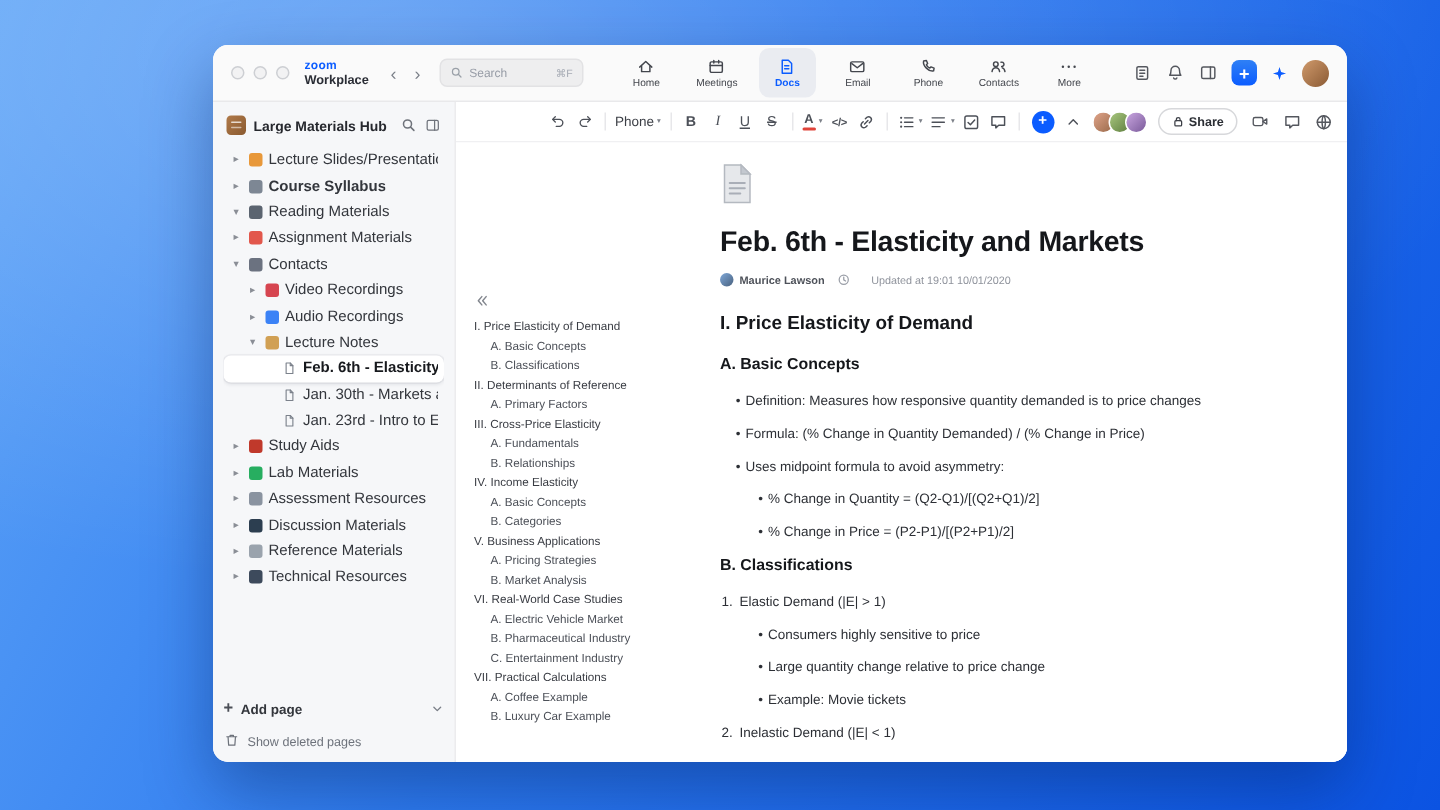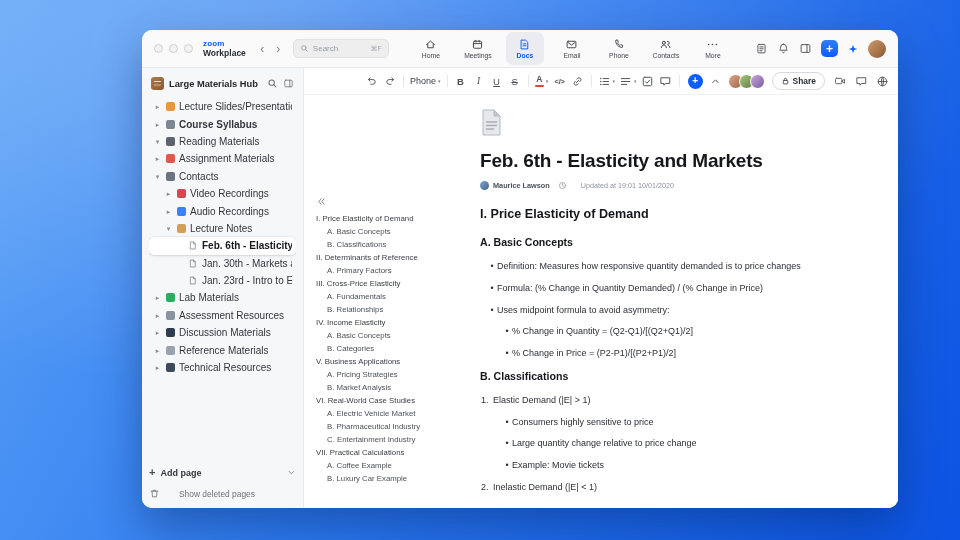--- a/index.html
+++ b/index.html
@@ -59,21 +59,21 @@
   .trow .exp{width:9px;min-width:9px;display:flex;justify-content:center;color:#8a8e96;font-size:7px;line-height:1;}
   .trow .fico{width:9px;height:9px;min-width:9px;border-radius:2px;}
   .trow .fico.pagei{background:none;border-radius:0;width:10px;height:11px;min-width:10px;color:#7b818b;display:flex;}
   .trow .lbl{font-size:10px;color:#33363c;white-space:nowrap;overflow:hidden;}
   .trow.selected{background:#fff;box-shadow:0 1px 3px rgba(15,25,50,.12),0 0 0 1px rgba(15,25,50,.04);}
   .trow.selected .lbl{font-weight:700;color:#17191d;}
   .sb-footer{padding-top:9px;display:flex;flex-direction:column;gap:10px;}
   .addpage{display:flex;align-items:center;gap:5px;color:#7c8089;}
   .addpage .pl{font-size:11px;color:#4b4f57;font-weight:600;line-height:1;}
   .addpage .al{font-size:9px;color:#33363c;font-weight:600;flex:1;}
-  .deleted{display:flex;align-items:center;gap:19px;color:#6d727b;}
+  .deleted{display:flex;align-items:center;gap:5px;color:#6d727b;}
   .deleted .dic{display:flex;}
   .deleted .dl{font-size:8.4px;}
   
   .main{flex:1;display:flex;flex-direction:column;min-width:0;background:#fff;}
   .toolbar{height:27px;min-height:27px;display:flex;align-items:center;
     padding:0 10px 0 60px;border-bottom:1px solid #f0f0f2;overflow:hidden;}
   .tb-left{display:flex;align-items:center;gap:2px;}
   .ti{min-width:16px;height:17px;display:flex;align-items:center;justify-content:center;
     color:#4c5058;font-size:9.5px;border-radius:3px;padding:0 1px;white-space:nowrap;}
   .ti svg{display:block;}
@@ -331,20 +331,25 @@
             <span class="fico pagei">
               <svg width="10" height="11" viewBox="0 0 16 16" fill="none" stroke="currentColor" stroke-width="1.2" stroke-linecap="round" stroke-linejoin="round">
                 <path d="M4.4 2.4h4.4l2.8 2.8v8.4H4.4z"></path>
                 <path d="M8.8 2.4v2.8h2.8"></path>
               </svg>
             </span>
             <span class="lbl">Jan. 23rd - Intro to Econo...</span>
           </div>
           <div class="trow" style="padding-left: 4px;">
             <span class="exp">▸</span>
+            <span class="fico" style="background: rgb(192, 57, 43);"></span>
+            <span class="lbl">Study Aids</span>
+          </div>
+          <div class="trow" style="padding-left: 4px;">
+            <span class="exp">▸</span>
             <span class="fico" style="background: rgb(39, 174, 96);"></span>
             <span class="lbl">Lab Materials</span>
           </div>
           <div class="trow" style="padding-left: 4px;">
             <span class="exp">▸</span>
             <span class="fico" style="background: rgb(138, 147, 160);"></span>
             <span class="lbl">Assessment Resources</span>
           </div>
           <div class="trow" style="padding-left: 4px;">
             <span class="exp">▸</span>

